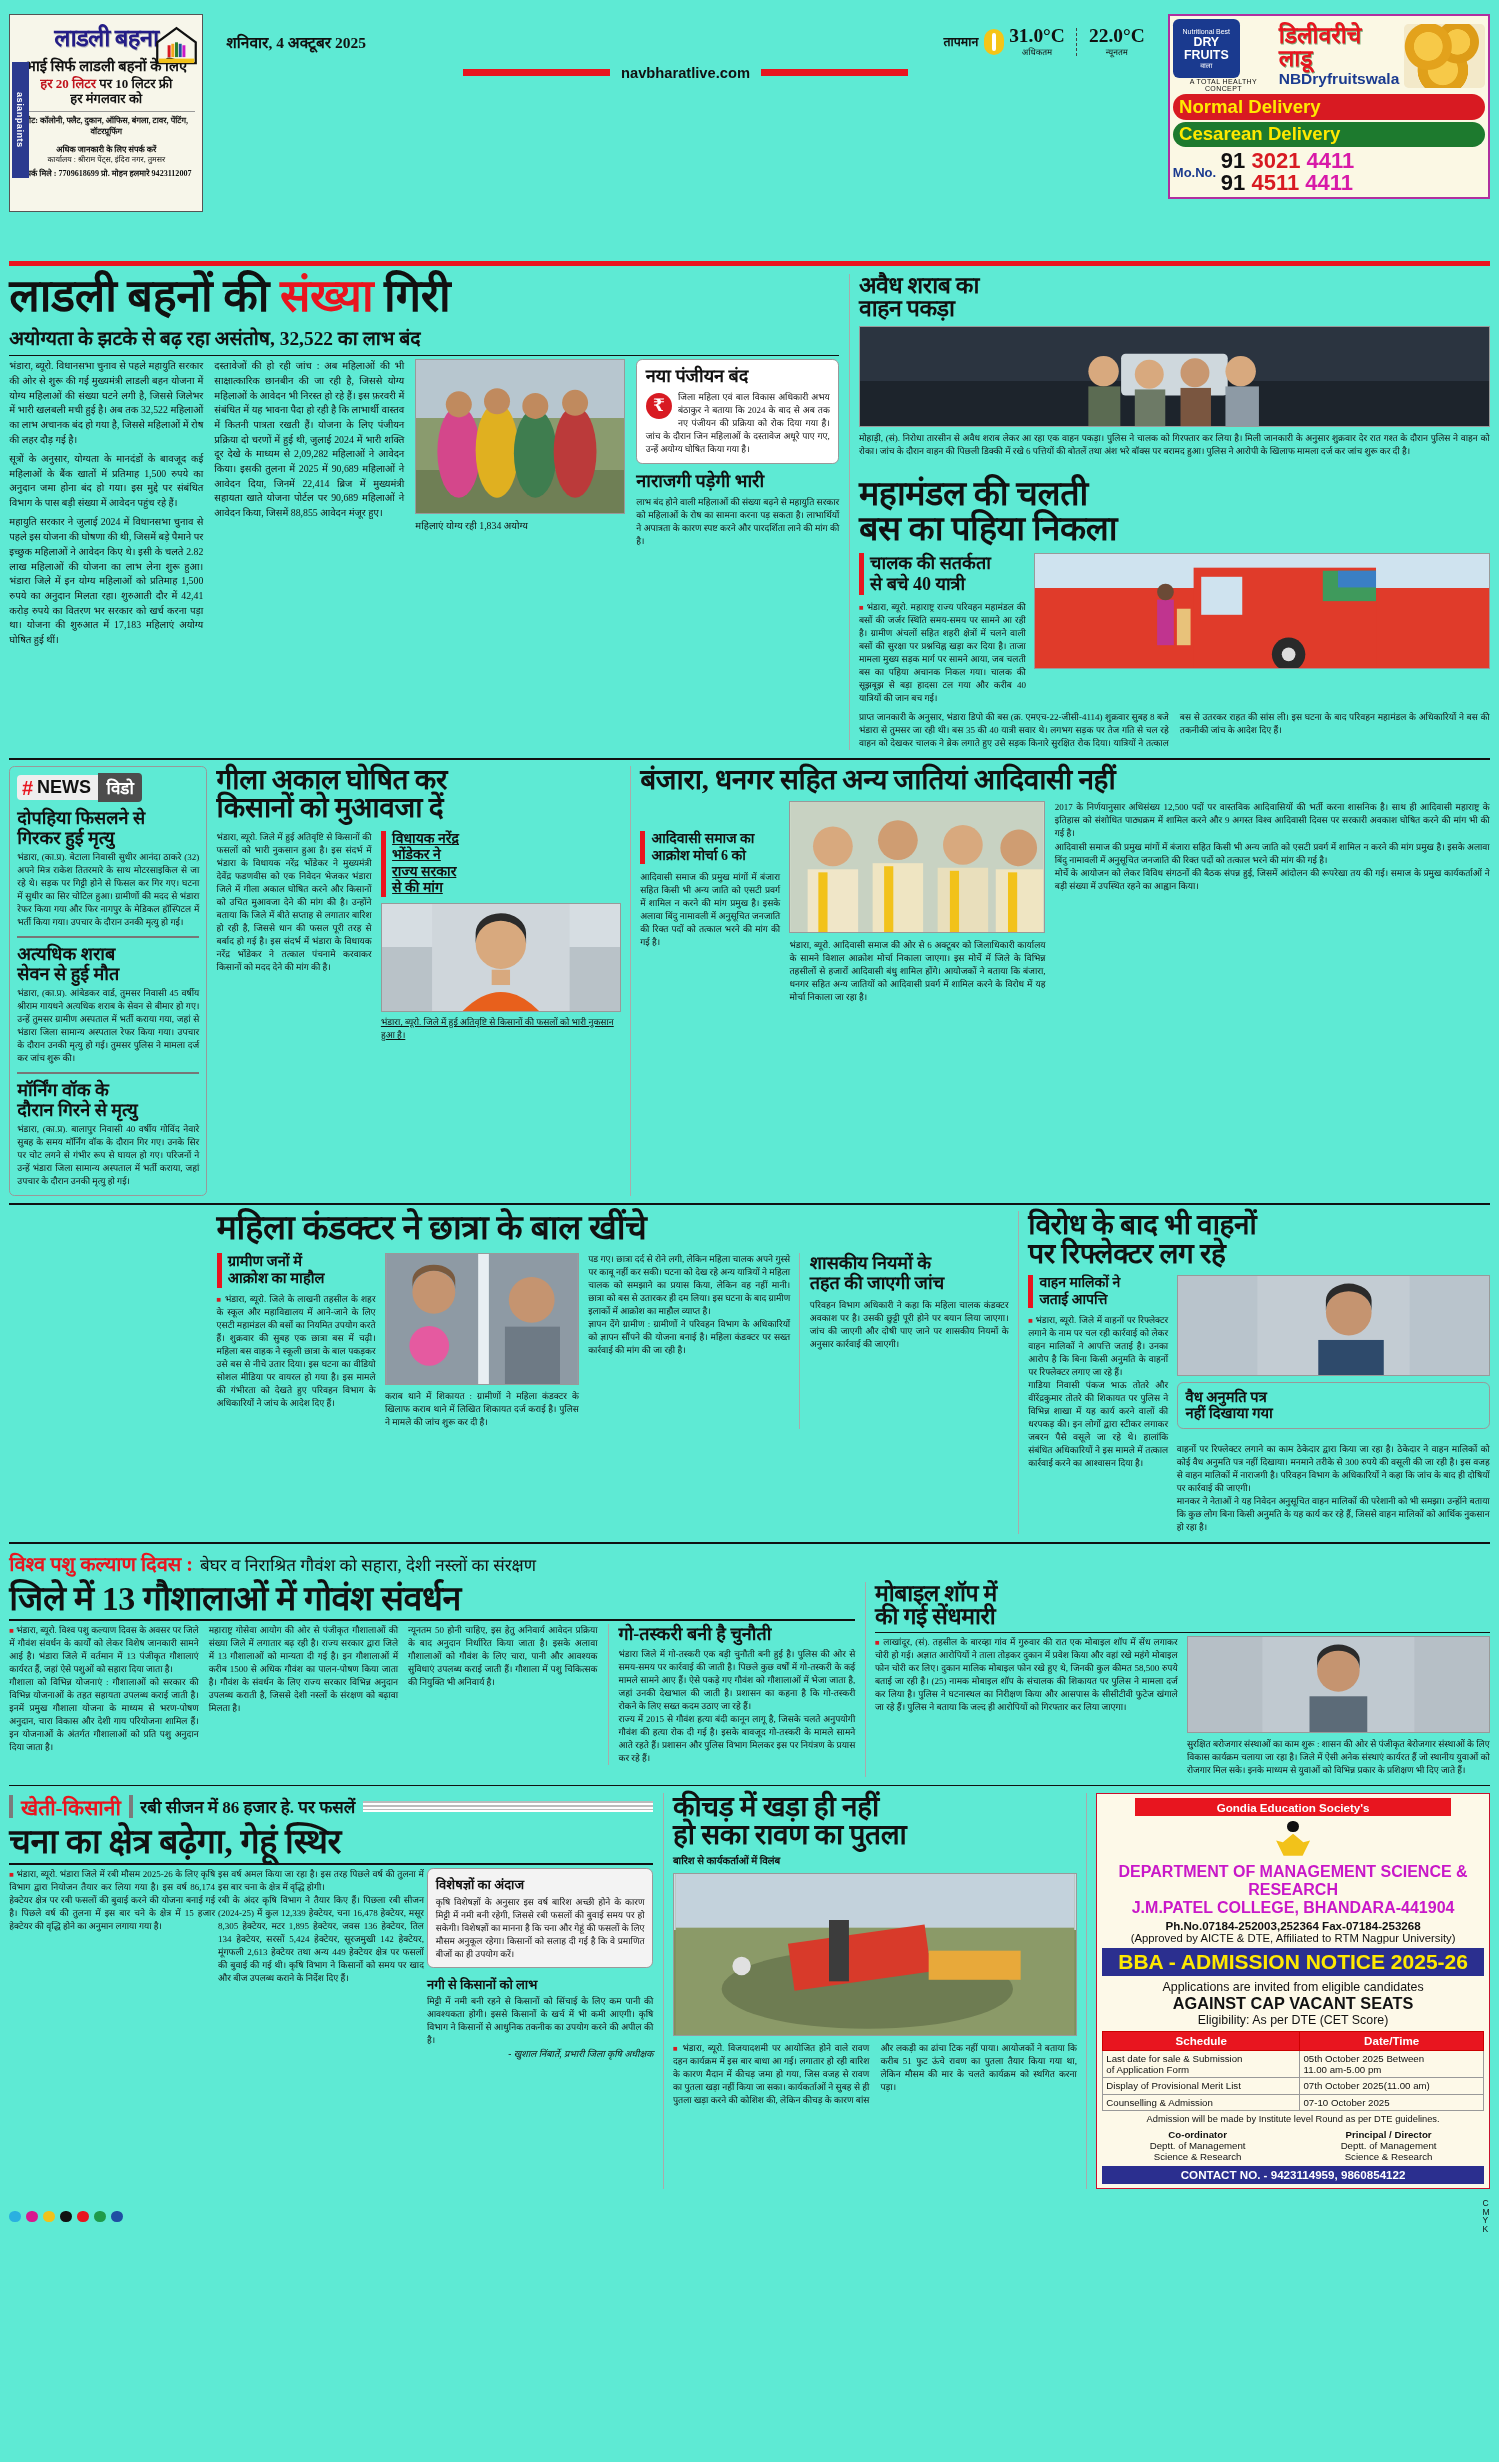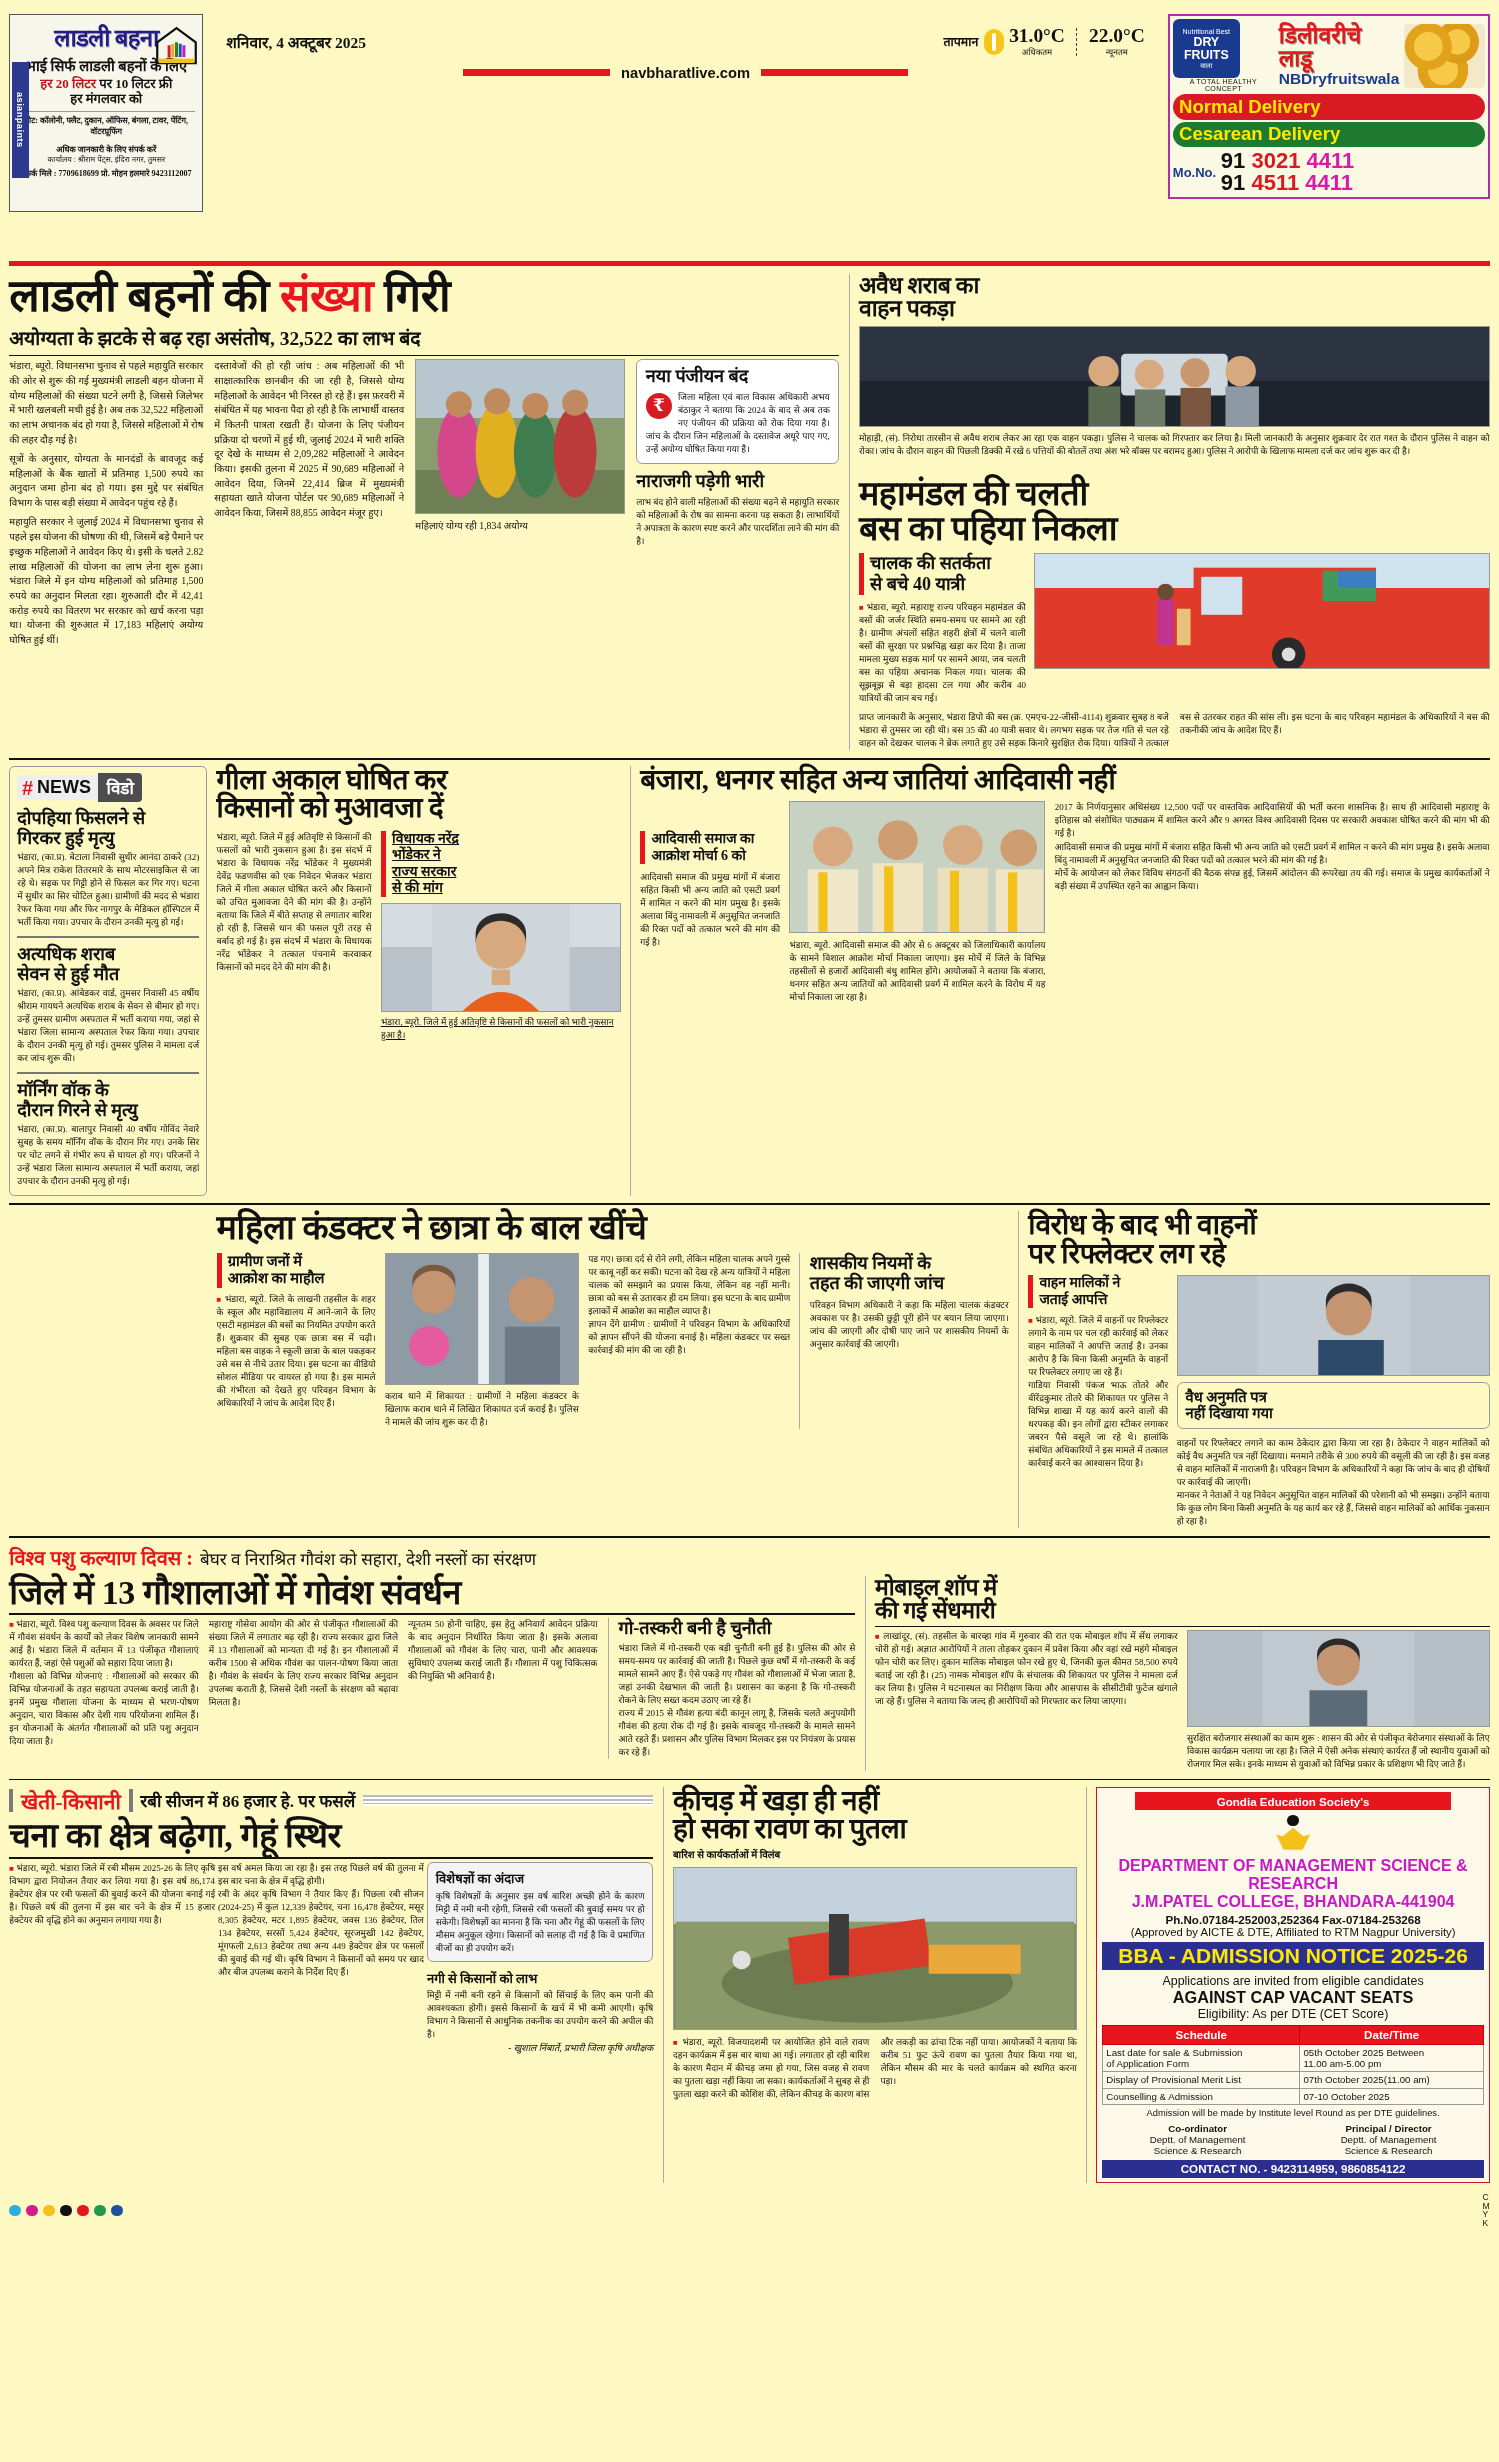--- a/index.html
+++ b/index.html
@@ -3,21 +3,21 @@
 <meta charset="utf-8">
 <title>Bhandara Navbharat Plus</title>
 <style>
   * { box-sizing: border-box; margin: 0; padding: 0; }
   html, body {
     width: 1499px;
     background: #ffffff;
     font-family: "Liberation Serif", "DejaVu Serif", serif;
     color: #111;
   }
-  .page { width: 1499px; min-height: 2462px; background:#fef9c3; position: relative; padding: 0 9.3px 7.8px 9.3px; }
+  .page { width: 1499px; min-height: 2462px; background:#5eead4; position: relative; padding: 0 9.3px 7.8px 9.3px; }
 
   
   .masthead { display: flex; align-items: flex-start; justify-content: space-between; height: 256px; padding-top: 14px; }
   .ad-left {
     width: 194px; height: 198px; border: 1.6px solid #555; background: #f7f6ea;
     position: relative; overflow: hidden; display:flex; flex-direction:column; align-items:center;
   }
   .ad-left-side {
     position:absolute; left:1.6px; top:47px; width:17px; height:116px; background:#2b3a8f; color:#fff;
     font-family:"Liberation Sans", sans-serif; font-size:9.3px; font-weight:bold; writing-mode: vertical-rl;
@@ -502,21 +502,21 @@
               <rect width="200" height="130" fill="#c3ccd3"></rect>
               <circle cx="120" cy="48" r="30" fill="#c59470"></circle>
               <path d="M90 46 a30 26 0 0 1 60 0 l0 -14 a30 22 0 0 0 -60 0 z" fill="#2b2b2b"></path>
               <rect x="80" y="84" width="86" height="46" fill="#2e4a6b"></rect>
             </svg>
           </div>
           <div class="boxrule" style="margin-top:5.4px;">
             <div style="font-size:14.7px;font-weight:bold;line-height:1.12;white-space:pre-line;">वैध अनुमति पत्र
 नहीं दिखाया गया</div>
           </div>
-          <p class="tiny" style="margin-top:8px;">वाहनों पर रिफ्लेक्टर लगाने का काम ठेकेदार द्वारा किया जा रहा है। ठेकेदार ने वाहन मालिकों को कोई वैध अनुमति पत्र नहीं दिखाया। मनमाने तरीके से 300 रुपये की वसूली की जा रही है। इस वजह से वाहन मालिकों में नाराजगी है। परिवहन विभाग के अधिकारियों ने कहा कि जांच के बाद ही दोषियों पर कार्रवाई की जाएगी।</p>
+          <p class="tiny" style="margin-top:14px;">वाहनों पर रिफ्लेक्टर लगाने का काम ठेकेदार द्वारा किया जा रहा है। ठेकेदार ने वाहन मालिकों को कोई वैध अनुमति पत्र नहीं दिखाया। मनमाने तरीके से 300 रुपये की वसूली की जा रही है। इस वजह से वाहन मालिकों में नाराजगी है। परिवहन विभाग के अधिकारियों ने कहा कि जांच के बाद ही दोषियों पर कार्रवाई की जाएगी।</p>
           <p class="tiny">मानकर ने नेताओं ने यह निवेदन अनुसूचित वाहन मालिकों की परेशानी को भी समझा। उन्होंने बताया कि कुछ लोग बिना किसी अनुमति के यह कार्य कर रहे हैं, जिससे वाहन मालिकों को आर्थिक नुकसान हो रहा है।</p>
         </div>
       </div>
     </div>
   </div>
 
   <div class="rule-thin" style="margin-top:7.8px;"></div>
 
   <div style="margin-top:6.2px;">
     <div style="display:flex;align-items:baseline;gap:7px;">

